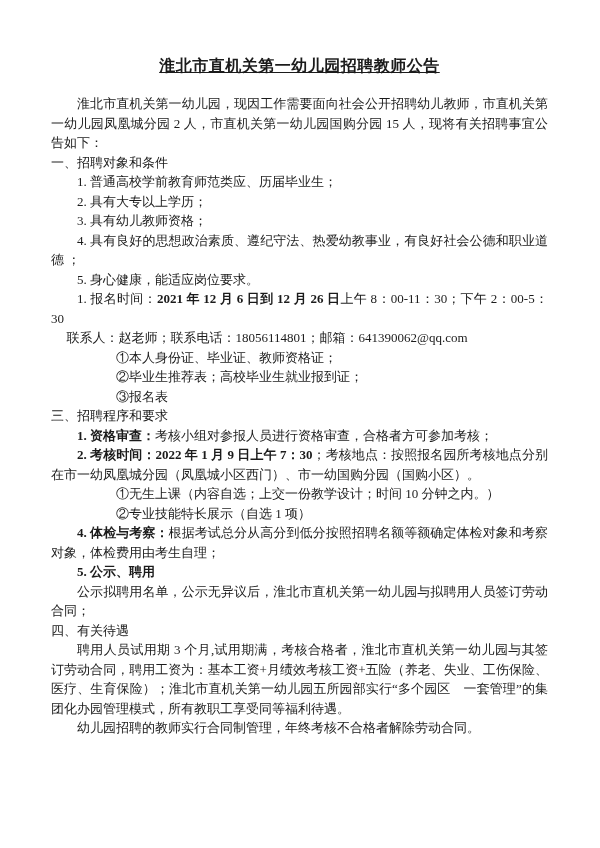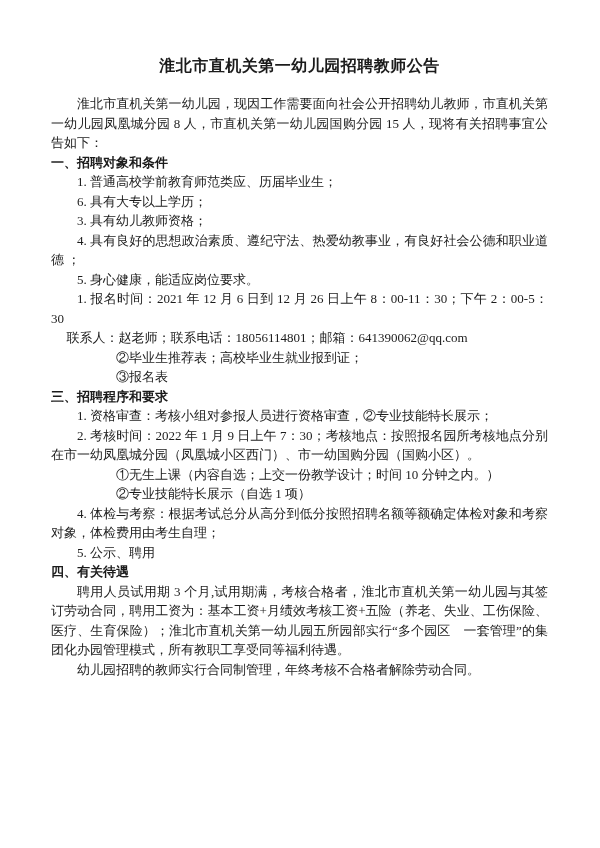--- a/index.html
+++ b/index.html
@@ -22,59 +22,62 @@
     font-size: 13px;
     line-height: 19.5px;
   }
   .doc-title {
     margin: 0 0 16px 0;
     font-size: 16px;
     font-weight: bold;
     line-height: 24px;
     text-align: center;
     letter-spacing: 0.5px;
+    text-decoration: underline;
   }
   .para {
     margin: 0;
     text-align: justify;
   }
   .heading {
-    font-weight: bold;
+    font-weight: normal;
   }
   .indent2 { text-indent: 2em; }
   .indent1 { text-indent: 1.2em; }
   .indent5 { text-indent: 5em; }
-  .b { font-weight: normal; }
+  .b { font-weight: bold; }
 </style>
 </head>
 <body>
 
 <div class="page">
 
   <h1 class="doc-title">淮北市直机关第一幼儿园招聘教师公告</h1>
 
-  <p class="para indent2">淮北市直机关第一幼儿园，现因工作需要面向社会公开招聘幼儿教师，市直机关第一幼儿园凤凰城分园 8 人，市直机关第一幼儿园国购分园 15 人，现将有关招聘事宜公告如下：</p>
+  <p class="para indent2">淮北市直机关第一幼儿园，现因工作需要面向社会公开招聘幼儿教师，市直机关第一幼儿园凤凰城分园 2 人，市直机关第一幼儿园国购分园 15 人，现将有关招聘事宜公告如下：</p>
 
   <p class="para heading">一、招聘对象和条件</p>
   <p class="para indent2">1. 普通高校学前教育师范类应、历届毕业生；</p>
-  <p class="para indent2">6. 具有大专以上学历；</p>
+  <p class="para indent2">2. 具有大专以上学历；</p>
   <p class="para indent2">3. 具有幼儿教师资格；</p>
   <p class="para indent2">4. 具有良好的思想政治素质、遵纪守法、热爱幼教事业，有良好社会公德和职业道德 ；</p>
   <p class="para indent2">5. 身心健康，能适应岗位要求。</p>
 
   <p class="para indent2"><span>1. 报名时间：</span><span class="b">2021 年 12 月 6 日到 12 月 26 日</span><span>上午 8：00-11：30；下午 2：00-5：30</span></p>
   <p class="para indent1">联系人：赵老师；联系电话：18056114801；邮箱：641390062@qq.com</p>
+  <p class="para indent5">①本人身份证、毕业证、教师资格证；</p>
   <p class="para indent5">②毕业生推荐表；高校毕业生就业报到证；</p>
   <p class="para indent5">③报名表</p>
 
   <p class="para heading">三、招聘程序和要求</p>
-  <p class="para indent2"><span class="b">1. 资格审查：</span><span>考核小组对参报人员进行资格审查，②专业技能特长展示；</span></p>
+  <p class="para indent2"><span class="b">1. 资格审查：</span><span>考核小组对参报人员进行资格审查，合格者方可参加考核；</span></p>
   <p class="para indent2"><span class="b">2. 考核时间：2022 年 1 月 9 日上午 7：30</span><span>；考核地点：按照报名园所考核地点分别在市一幼凤凰城分园（凤凰城小区西门）、市一幼国购分园（国购小区）。</span></p>
   <p class="para indent5">①无生上课（内容自选；上交一份教学设计；时间 10 分钟之内。）</p>
   <p class="para indent5">②专业技能特长展示（自选 1 项）</p>
   <p class="para indent2"><span class="b">4. 体检与考察：</span><span>根据考试总分从高分到低分按照招聘名额等额确定体检对象和考察对象，体检费用由考生自理；</span></p>
   <p class="para indent2"><span class="b">5. 公示、聘用</span></p>
+  <p class="para indent2">公示拟聘用名单，公示无异议后，淮北市直机关第一幼儿园与拟聘用人员签订劳动合同；</p>
 
   <p class="para heading">四、有关待遇</p>
   <p class="para indent2">聘用人员试用期 3 个月,试用期满，考核合格者，淮北市直机关第一幼儿园与其签订劳动合同，聘用工资为：基本工资+月绩效考核工资+五险（养老、失业、工伤保险、医疗、生育保险）；淮北市直机关第一幼儿园五所园部实行“多个园区　一套管理”的集团化办园管理模式，所有教职工享受同等福利待遇。</p>
   <p class="para indent2">幼儿园招聘的教师实行合同制管理，年终考核不合格者解除劳动合同。</p>
 
 </div>
 
 </body></html>

